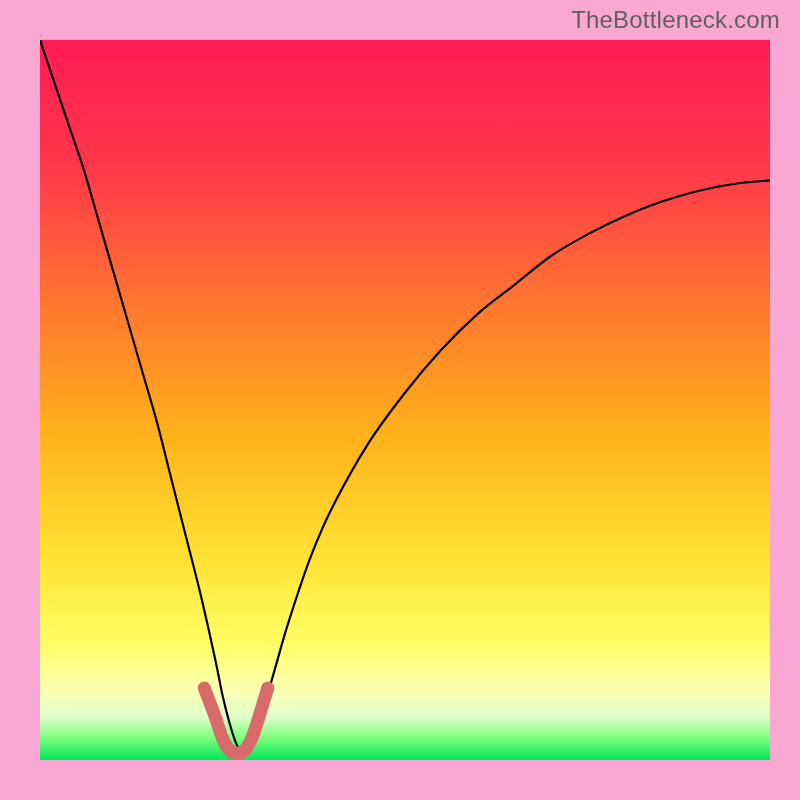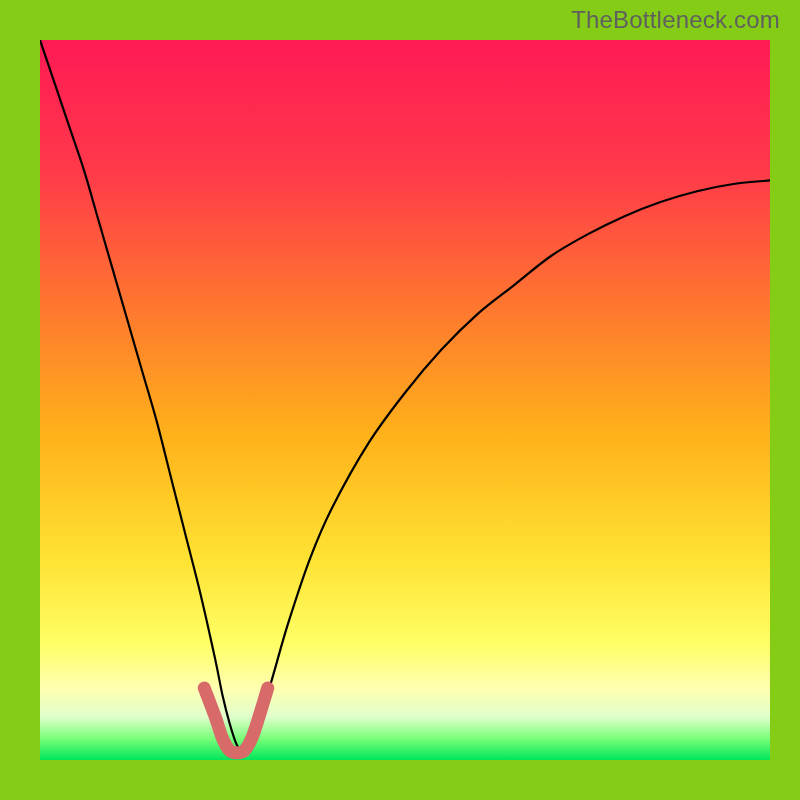--- a/index.html
+++ b/index.html
@@ -10,21 +10,21 @@
     background: #000;
     overflow: hidden;
     font-family: Arial, Helvetica, sans-serif;
   }
   .frame {
     position: absolute;
     left: 0;
     top: 0;
     width: 800px;
     height: 800px;
-    background: #84cc16;
+    background: #f9a8d4;
   }
   .plot {
     position: absolute;
     left: 40px;
     top: 40px;
     width: 730px;
     height: 720px;
     
   }
   .watermark {

